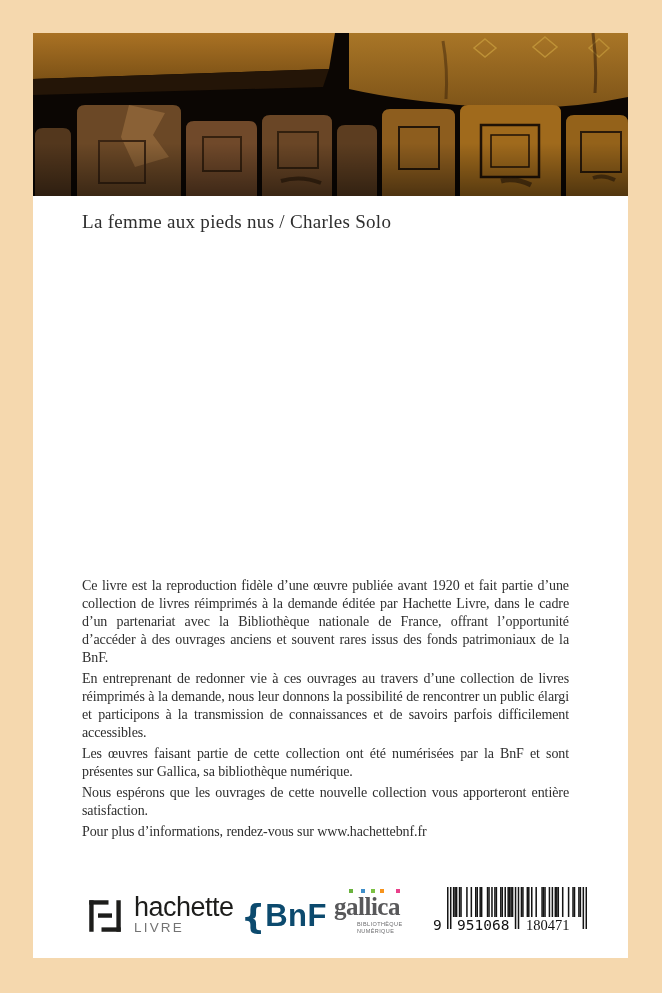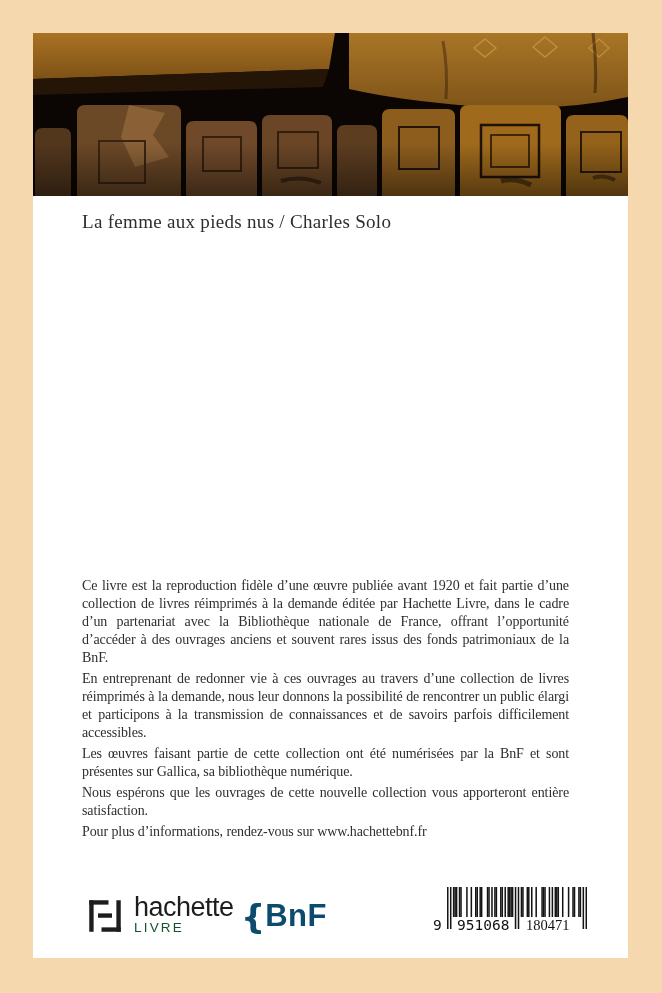--- a/index.html
+++ b/index.html
@@ -34,21 +34,21 @@
   }
   .paragraphs p { margin: 0 12px 3px 0; }
 
   .footer { position: absolute; left: 0; bottom: 13px; width: 595px; height: 58px; }
 
   
   .hachette { position: absolute; left: 51px; top: 8px; display: flex; gap: 8px; color: #1d1d1b; }
   .hachette svg { width: 42px; height: 42px; display: block; }
   .h-text { display: flex; flex-direction: column; }
   .h-name { font-family: "Liberation Sans", sans-serif; font-size: 27px; line-height: 25px; letter-spacing: -0.5px; color: #1d1d1b; }
-  .h-sub  { font-family: "Liberation Sans", sans-serif; font-size: 13.5px; line-height: 15px; letter-spacing: 2.2px; color: #14532d; }
+  .h-sub  { font-family: "Liberation Sans", sans-serif; font-size: 13.5px; line-height: 15px; letter-spacing: 2.2px; color: #737373; }
 
   
   .bnf { position: absolute; left: 208px; top: 10px; color: #0c4a6e; white-space: nowrap; }
   .bnf .brace { font-family: "DejaVu Sans", sans-serif; font-size: 34px; font-weight: 600; vertical-align: -3px; }
   .bnf .bnftext { font-family: "Liberation Sans", sans-serif; font-size: 31px; font-weight: 700; letter-spacing: 0.5px; }
 
   
   .gallica { position: absolute; left: 301px; top: 1px; width: 78px; height: 56px; }
   .g-word {
     position: absolute; left: 0; top: 5px;
@@ -157,20 +157,34 @@
         <div class="h-text">
           <span class="h-name">hachette</span>
           <span class="h-sub">LIVRE</span>
         </div>
       </div>
 
       <div class="bnf">
         <span class="brace">{</span><span class="bnftext">BnF</span>
       </div>
 
+      <div class="gallica">
+        <div id="gallica-dots">
+            <span class="g-dot" style="left: 15px; background: rgb(106, 178, 62);"></span>
+            <span class="g-dot" style="left: 27px; background: rgb(62, 142, 201);"></span>
+            <span class="g-dot" style="left: 37px; background: rgb(123, 193, 67);"></span>
+            <span class="g-dot" style="left: 46px; background: rgb(247, 148, 29);"></span>
+            <span class="g-dot" style="left: 62px; background: rgb(233, 64, 138);"></span>
+          </div>
+        <span class="g-word">gallica</span>
+        <div class="g-sub">
+          <span>BIBLIOTHÈQUE</span>
+          <span>NUMÉRIQUE</span>
+        </div>
+      </div>
 
       <div class="barcode">
         <svg id="barcode-svg" width="140" height="42">
             <rect x="0.00" y="0" width="1.52" height="42" fill="#141414"></rect>
             <rect x="2.95" y="0" width="1.52" height="42" fill="#141414"></rect>
             <rect x="5.89" y="0" width="1.52" height="30" fill="#141414"></rect>
             <rect x="7.37" y="0" width="1.52" height="30" fill="#141414"></rect>
             <rect x="8.84" y="0" width="1.52" height="30" fill="#141414"></rect>
             <rect x="11.79" y="0" width="1.52" height="30" fill="#141414"></rect>
             <rect x="13.26" y="0" width="1.52" height="30" fill="#141414"></rect>

